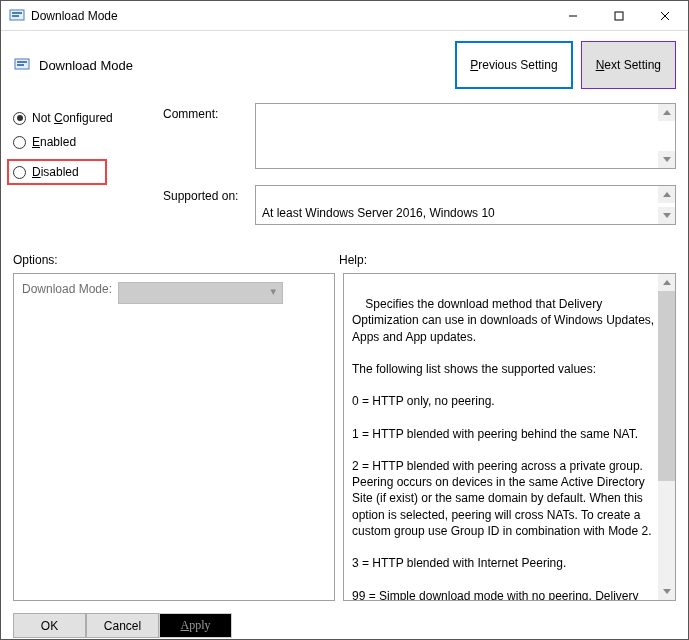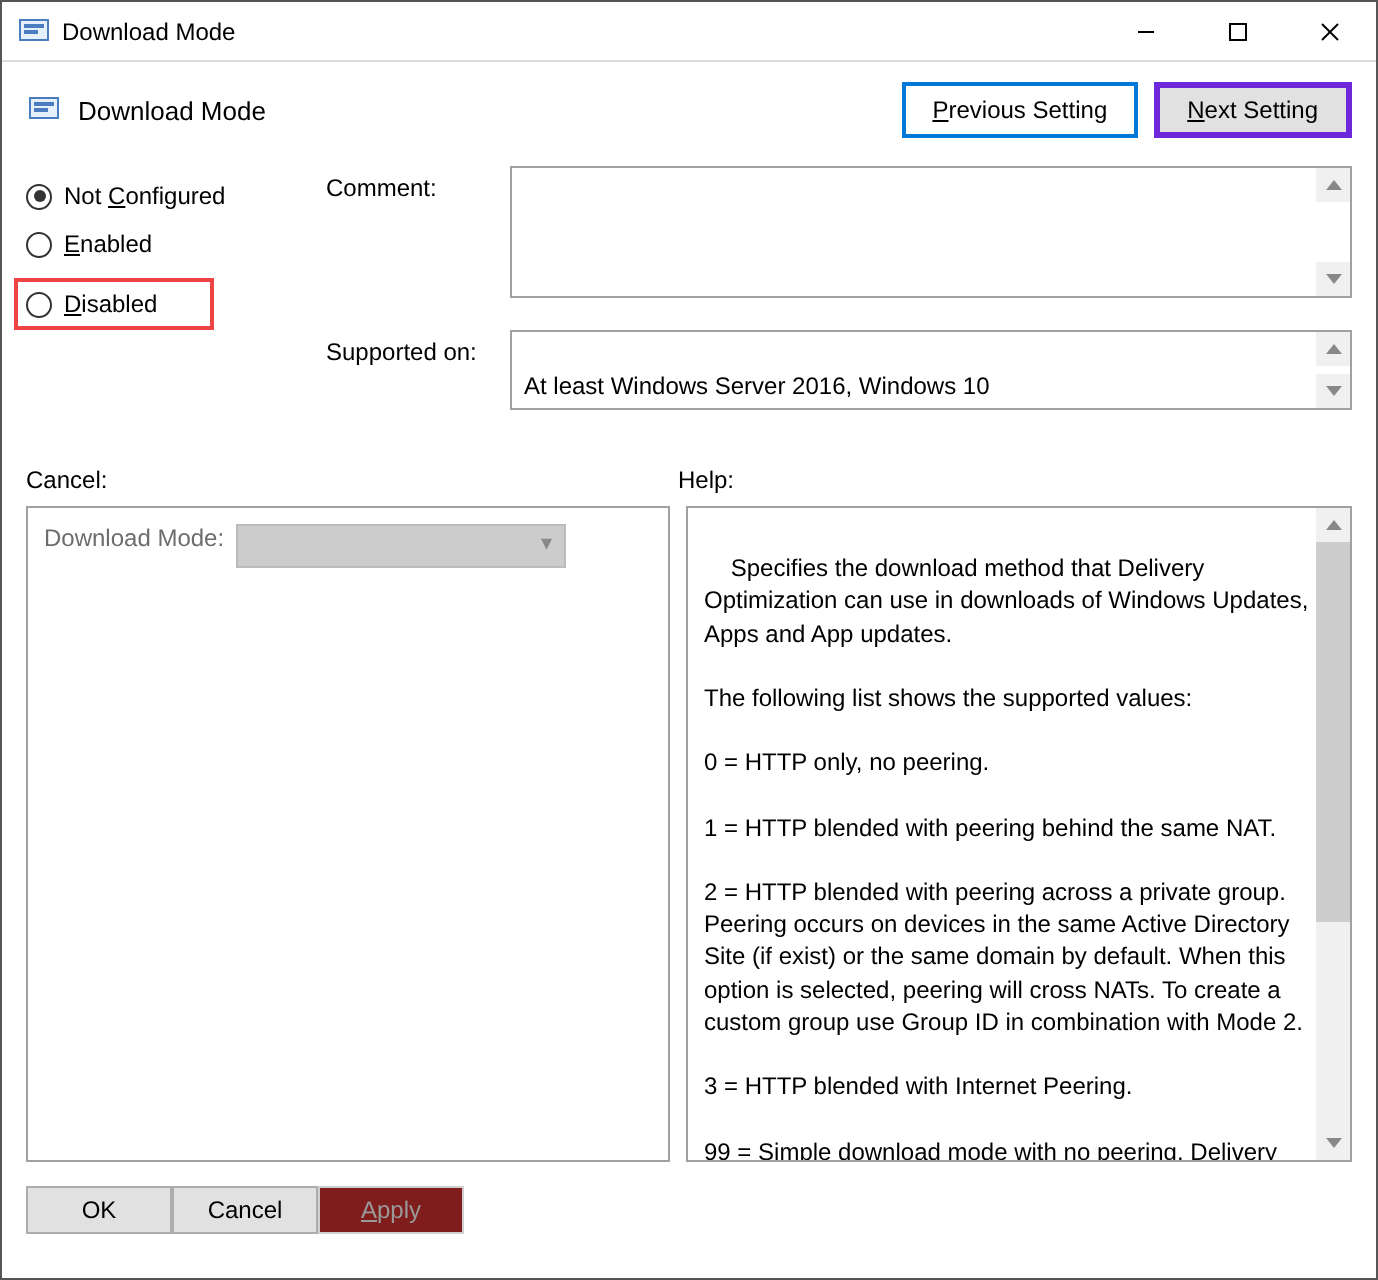--- a/index.html
+++ b/index.html
@@ -36,23 +36,23 @@
       display: flex; align-items: center;
       padding: 10px 12px 14px 12px;
     }
     .header-row .hicon {
       width: 18px; height: 18px; margin-right: 8px;
       display: inline-flex; align-items: center; justify-content: center;
     }
     .header-row .htitle { flex: 1; font-size: 13px; }
     .nav-btns { display: flex; gap: 8px; }
     .nav-btn {
-      border: 3px solid #6d28d9;
+      border: 1px solid #6d28d9;
       background: #e1e1e1;
-      padding: 4px 14px;
+      padding: 16px 14px;
       font-size: 12px;
       font-family: inherit;
     }
     .nav-btn.highlighted { border: 2px solid #0078d7; padding: 3px 13px; background: #fff; }
     .mnemonic { text-decoration: underline; }
     .config-area {
       display: flex;
       padding: 0 12px;
       gap: 10px;
     }
@@ -128,21 +128,21 @@
       display: flex; gap: 0;
       padding: 12px;
     }
     .footer-btn {
       min-width: 73px; padding: 4px 14px;
       border: 1px solid #adadad;
       background: #e1e1e1;
       font-size: 12px;
       font-family: inherit;
     }
-    .footer-btn.disabled { color: #9a9a9a; background: #7f1d1d; border-color: #d0d0d0; }
+    .footer-btn.disabled { color: #9a9a9a; background: #000000; border-color: #d0d0d0; font-family: Liberation Serif, serif; }
   </style>
 </head>
 <body>
 
 <div class="titlebar">
   <span class="icon">
     <svg width="16" height="16" viewBox="0 0 16 16">
         <rect x="1" y="2" width="14" height="10" fill="#e6f0fa" stroke="#4a7dbf"></rect>
         <rect x="3" y="4" width="10" height="2" fill="#4a7dbf"></rect>
         <rect x="3" y="7" width="7" height="2" fill="#4a7dbf"></rect>
@@ -215,21 +215,21 @@
       <div class="field-box supported-box">
         <span>At least Windows Server 2016, Windows 10</span>
         <div class="scroll-arrow up"></div>
         <div class="scroll-arrow down"></div>
       </div>
     </div>
   </div>
 </div>
 
 <div class="sections-labels">
-  <div class="left">Cancel:</div>
+  <div class="left">Options:</div>
   <div>Help:</div>
 </div>
 
 <div class="panels">
   <div class="panel options">
     <div class="opt-row">
       <span class="opt-label">Download Mode:</span>
       <div class="opt-select"></div>
     </div>
   </div>

